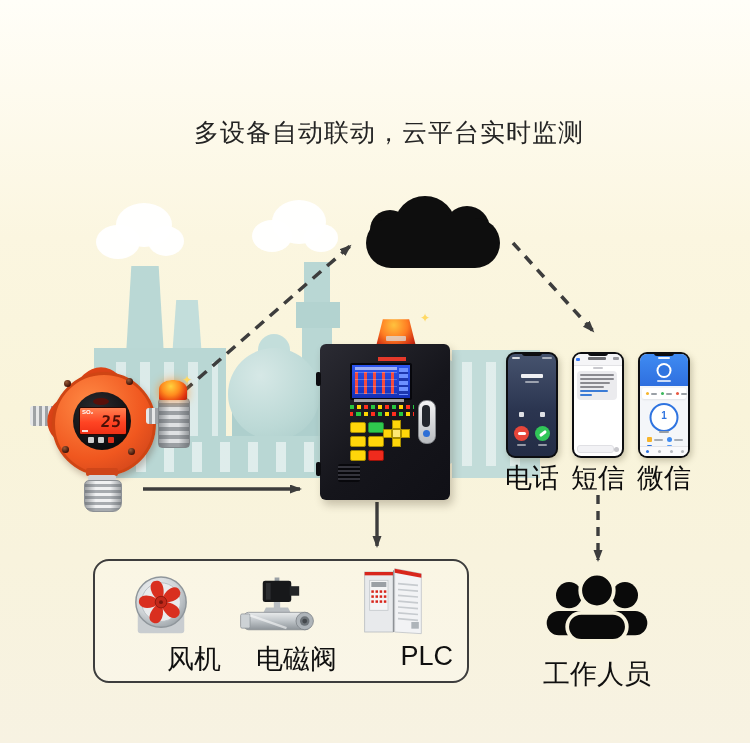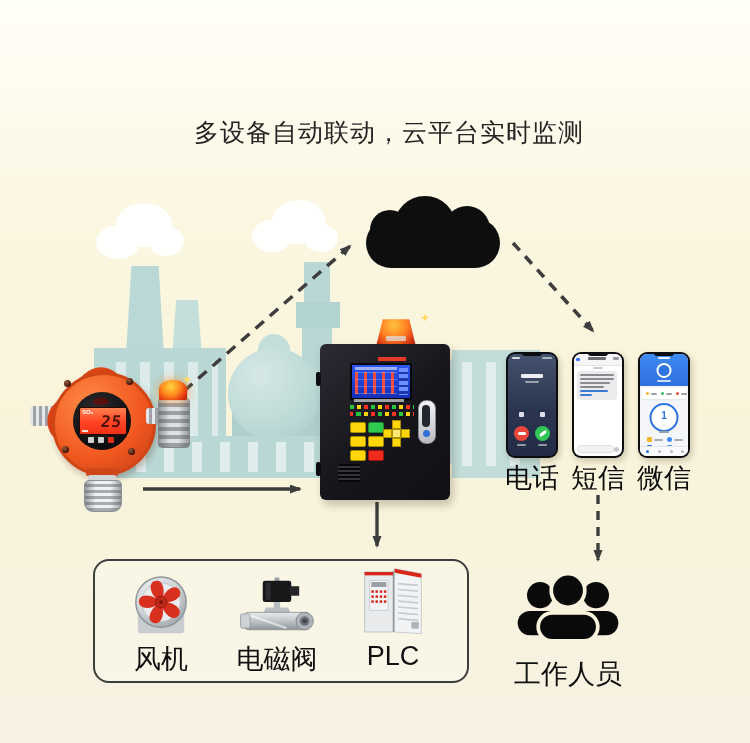--- a/index.html
+++ b/index.html
@@ -140,26 +140,26 @@
   .w-sq{position:absolute;width:5px;height:5px;border-radius:1px;}
   .w-tab{position:absolute;bottom:0;left:0;right:0;height:9px;background:#fafafc;border-top:1px solid #e4e4e8;}
   .w-tab i{position:absolute;top:3px;width:3px;height:3px;border-radius:50%;background:#b6bac0;}
   .dot{position:absolute;border-radius:50%;}
 
   .chan-label{position:absolute;top:460px;width:56px;text-align:center;font-size:27px;font-weight:500;color:#0d0d0d;z-index:4;}
 
   
   .devbox{position:absolute;left:93px;top:559px;width:372px;height:120px;border:2px solid #3d3d3d;border-radius:16px;
     background:rgba(255,255,252,.25);z-index:4;}
-  .dev{position:absolute;width:120px;text-align:center;}
+  .dev{position:absolute;width:120px;text-align:right;}
   .dev .icon{height:66px;display:flex;align-items:flex-end;justify-content:center;margin-top:10px;}
   .dev-label{margin-top:4px;font-size:27px;font-weight:500;color:#101010;}
 
   
-  .staff{position:absolute;left:506px;top:570px;width:124px;text-align:center;z-index:4;}
+  .staff{position:absolute;left:535px;top:570px;width:124px;text-align:center;z-index:4;}
   .staff-label{margin-top:0;font-size:27px;font-weight:500;color:#101010;}
 </style>
 </head>
 <body>
 
 <div class="canvas">
 
   <div class="subtitle">多设备自动联动，云平台实时监测</div>
 
   <div class="factory">

